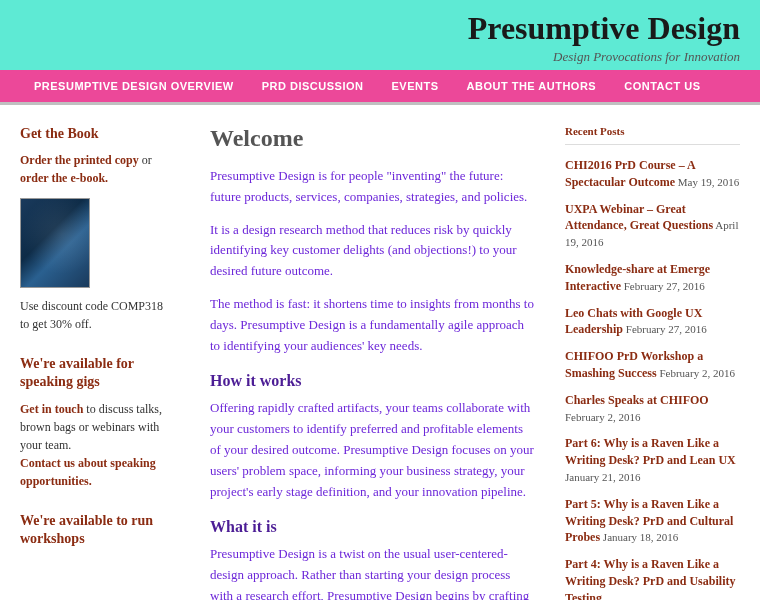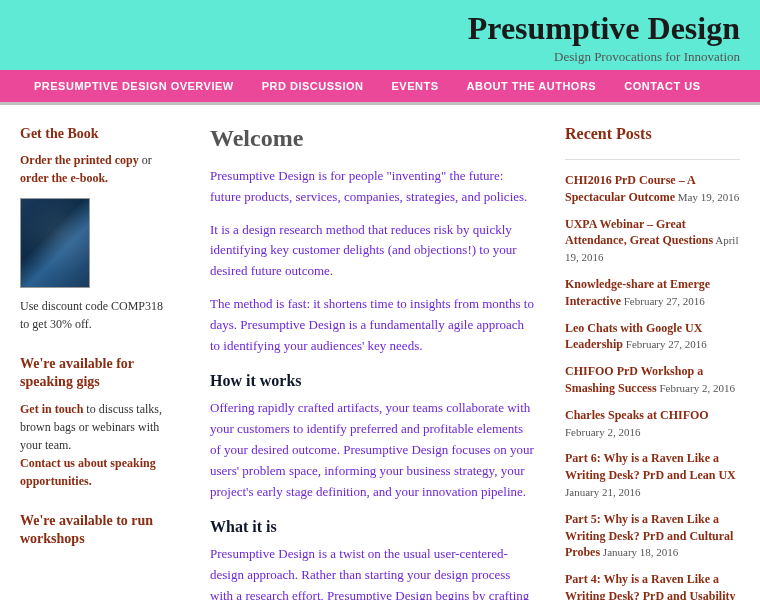--- a/index.html
+++ b/index.html
@@ -13,20 +13,21 @@
     }
     .site-title {
       font-size: 32px;
       font-weight: bold;
       color: #1a1a1a;
       font-family: Georgia, serif;
     }
     .site-tagline {
       font-size: 13px;
       color: #555;
+      font-style: italic;
       margin-top: 2px;
     }
 
     
     .site-nav {
       background: #ec4899;
       padding: 0 20px;
     }
     .site-nav ul {
       list-style: none;
@@ -112,38 +113,38 @@
       margin-bottom: 14px;
     }
     .main-content p {
       font-size: 13px;
       line-height: 1.6;
       margin-bottom: 12px;
       color: #6d28d9;
     }
     .main-content h2 {
       font-size: 16px;
-      color: #0f172a;
+      color: #4c1d95;
       margin: 16px 0 8px;
       font-weight: bold;
     }
 
     
     .right-sidebar {
       width: 185px;
       flex-shrink: 0;
       padding-left: 10px;
     }
     .recent-posts-title {
-      font-size: 16px;
+      font-size: 11px;
       font-weight: bold;
       color: #8b2c12;
       margin-bottom: 12px;
       border-bottom: 1px solid #ddd;
-      padding-bottom: 16px;
+      padding-bottom: 7px;
     }
     .post-item {
       margin-bottom: 10px;
       font-size: 12px;
       line-height: 1.4;
     }
     .post-item .post-link {
       color: #8b2c12;
       font-weight: bold;
       text-decoration: none;

